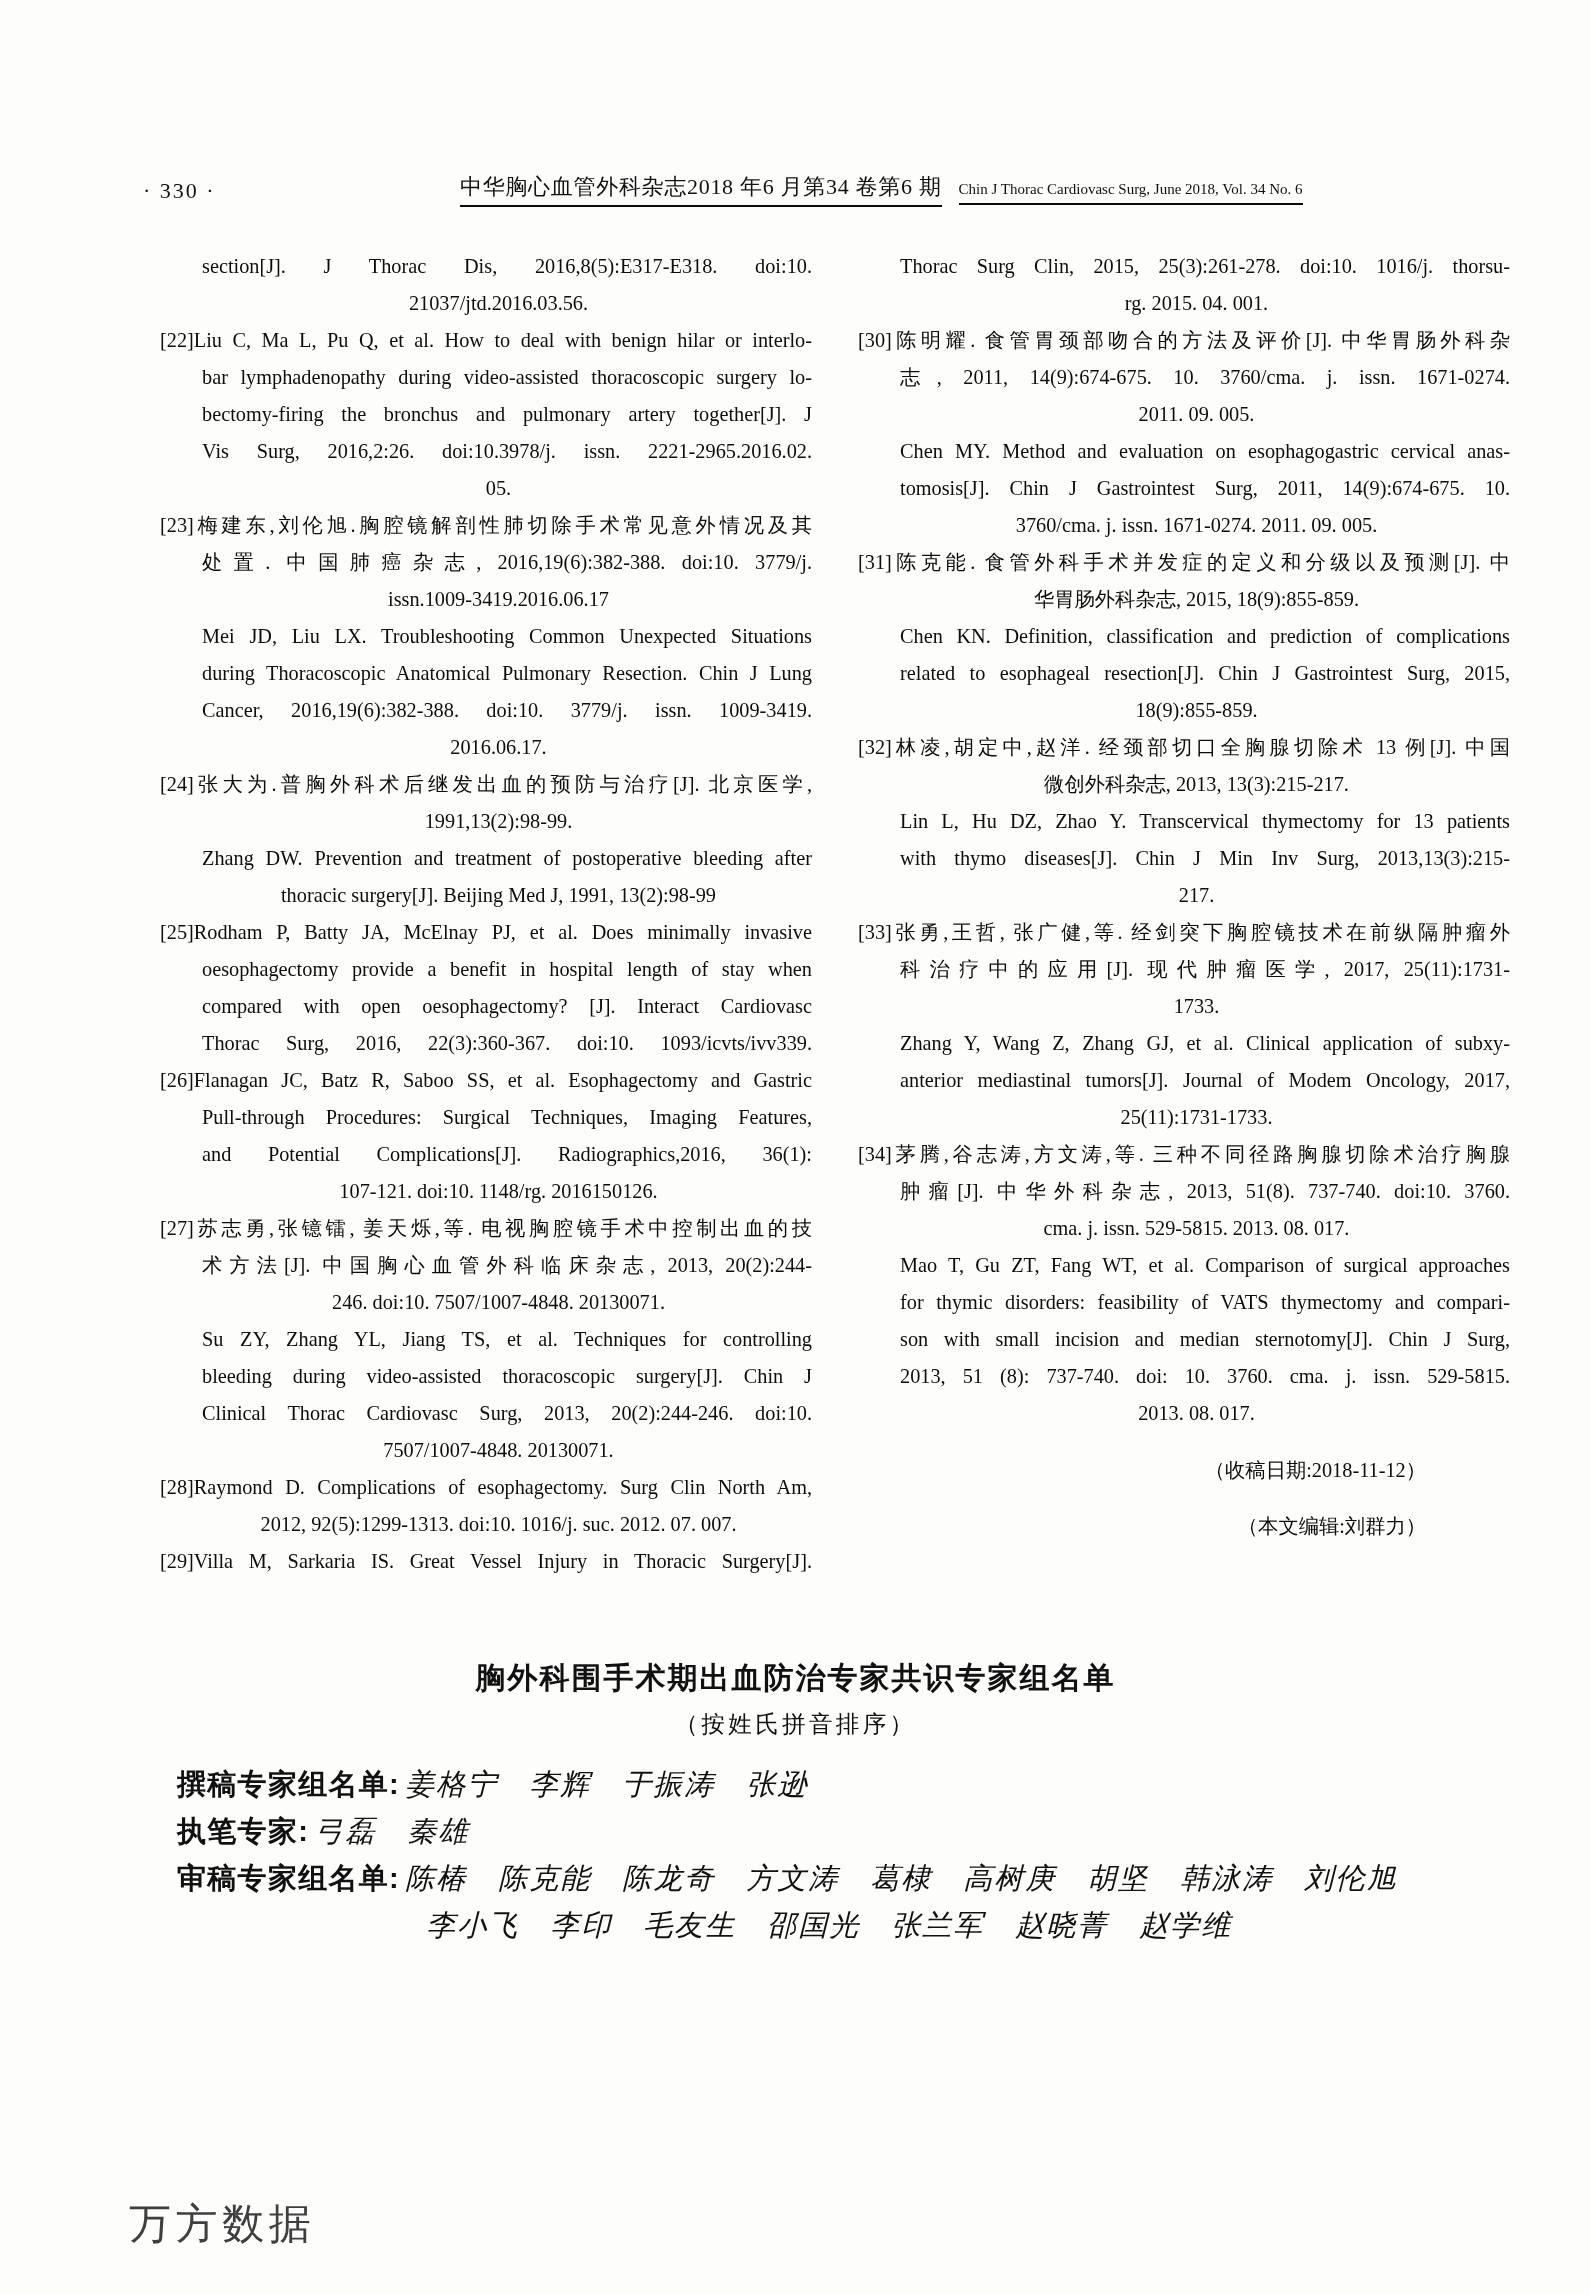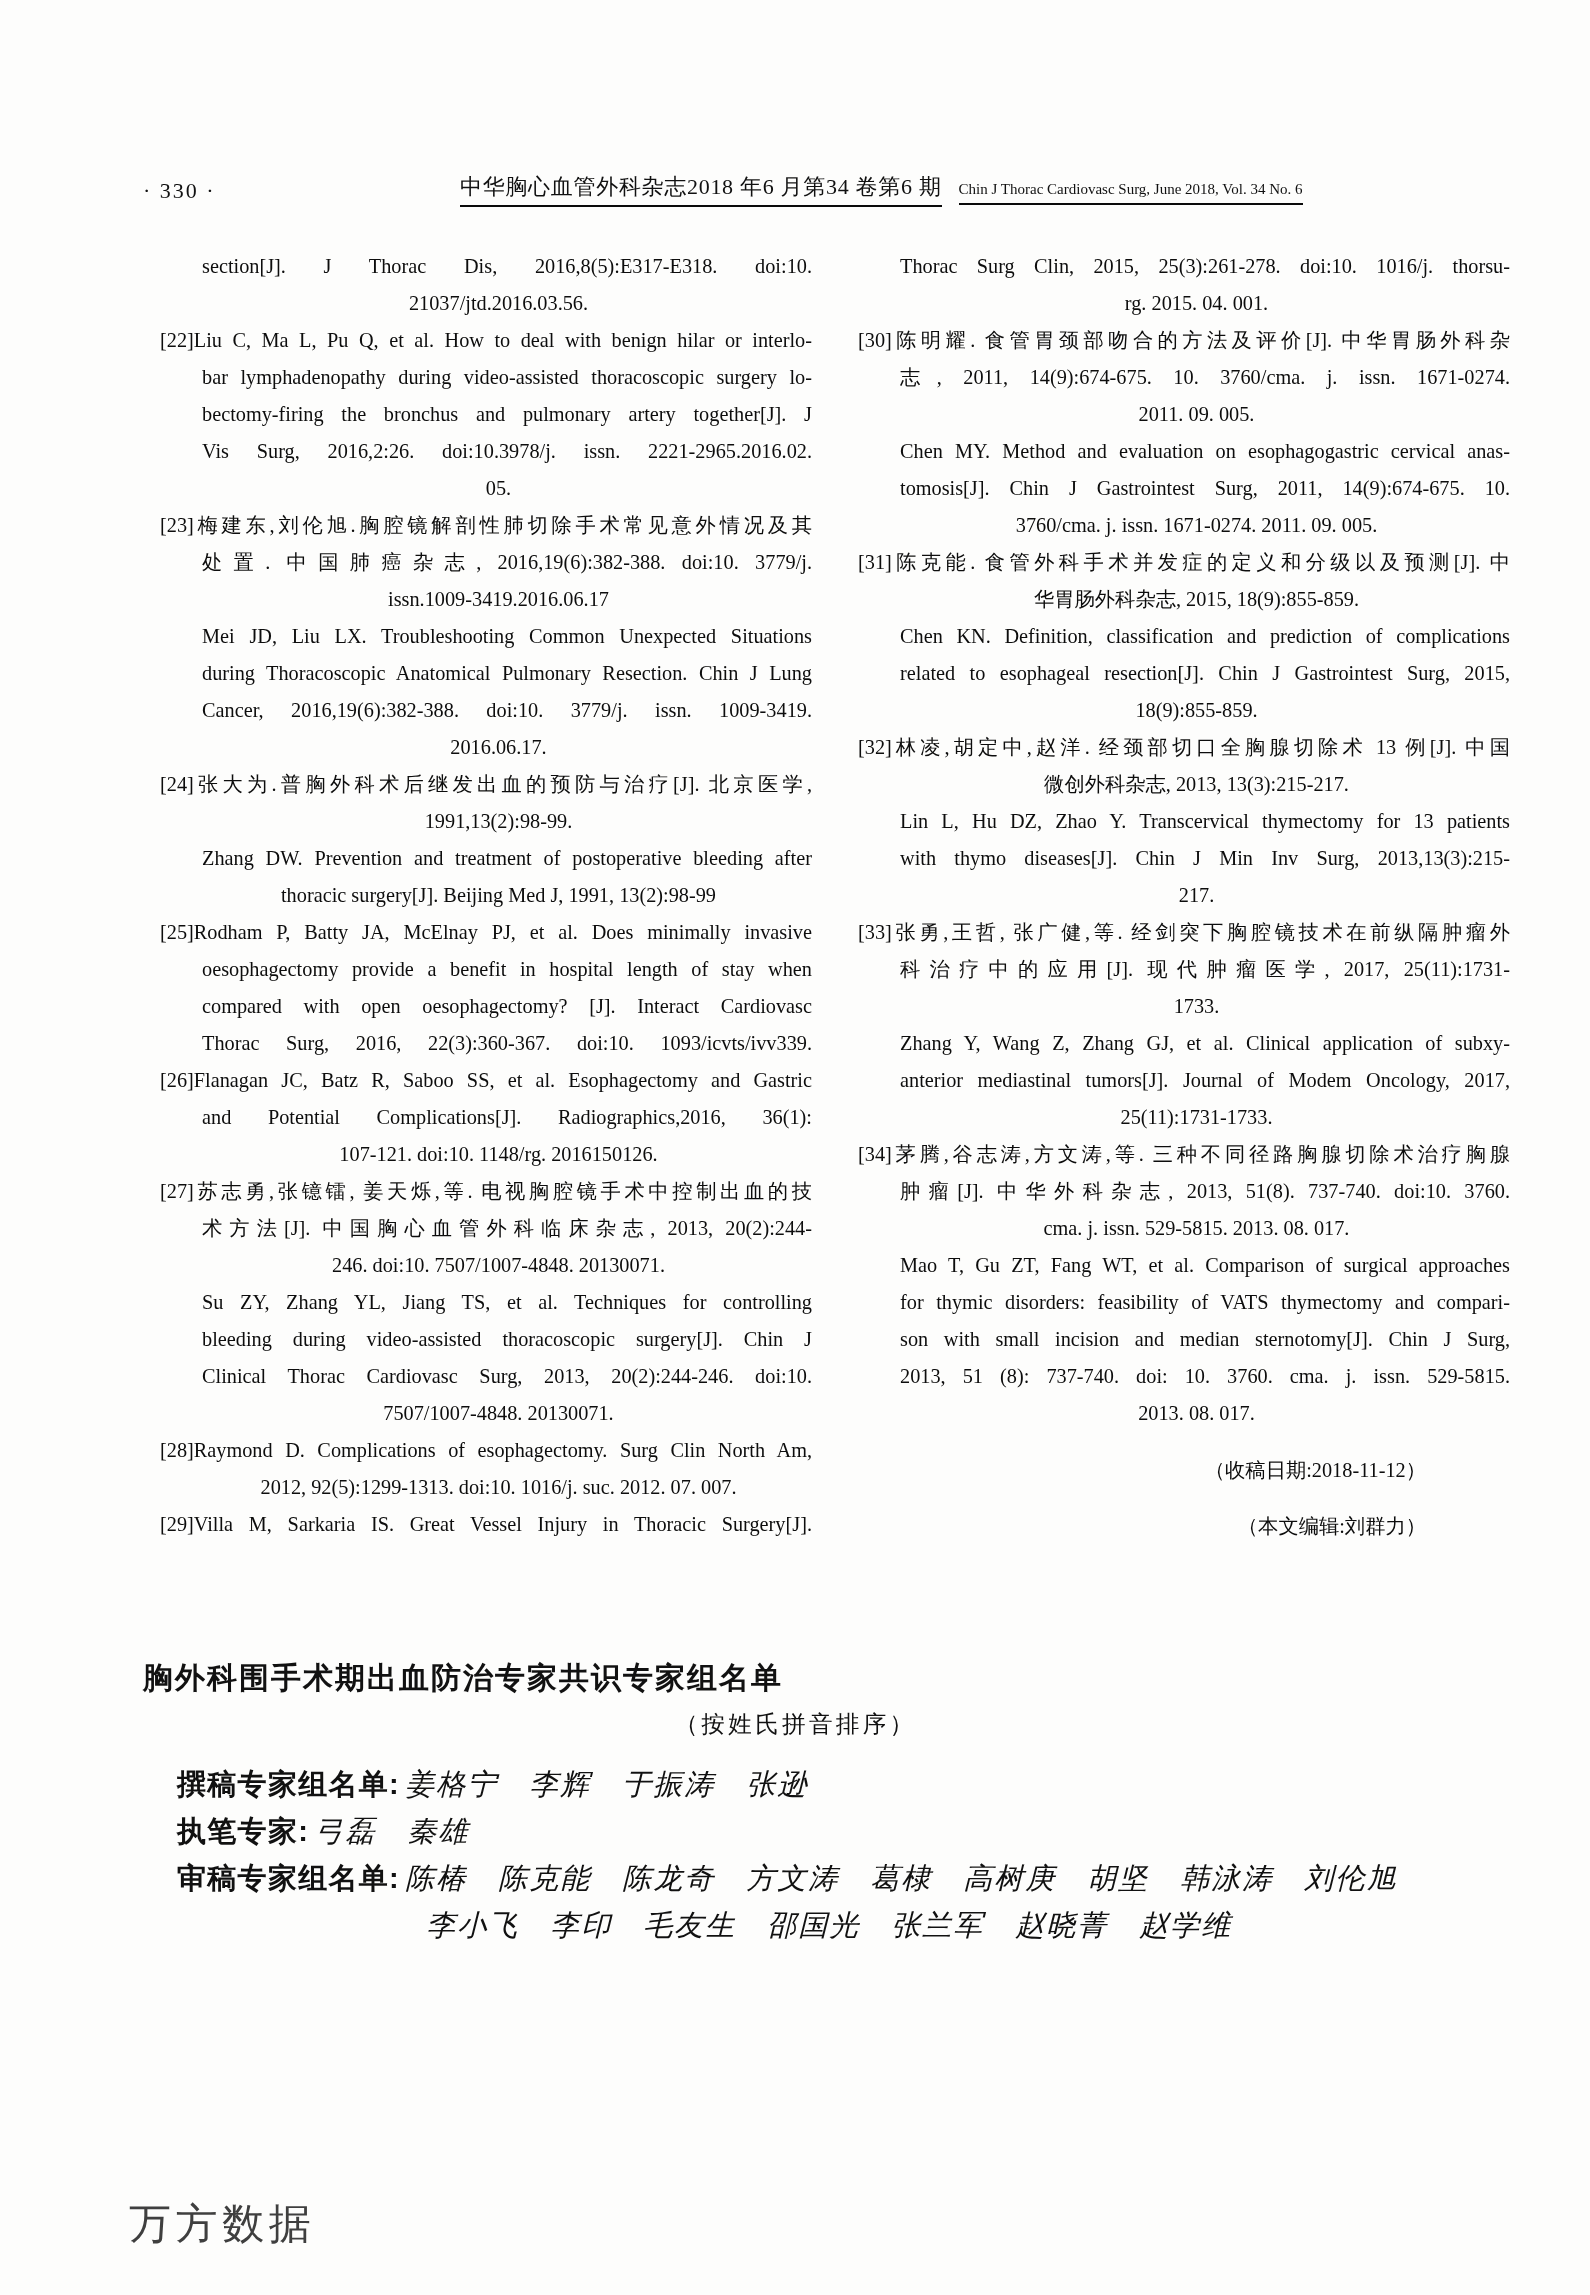--- a/index.html
+++ b/index.html
@@ -31,20 +31,21 @@
   .col-right{left:841px;}
   .line{min-height:37px;line-height:37px;overflow:hidden;}
   .cont{padding-left:42px;text-align:center;}
   .fill{text-align:justify;text-align-last:justify;margin-left:17px;}
   .rgt{text-align:right;padding-right:84px;}
   .gap{margin-top:19.7px;}
   .panel{
     position:absolute;left:143px;top:1661px;width:1305px;
   }
   .panel-title{
+    text-align:center;
     font-family:"Liberation Sans","DejaVu Sans",sans-serif;
     font-weight:bold;font-size:30px;line-height:34px;letter-spacing:2px;
   }
   .panel-subtitle{
     text-align:center;font-size:23.6px;margin-top:13px;letter-spacing:3.3px;
   }
   .expert-row{
     margin-top:17px;font-size:29px;line-height:30px;white-space:nowrap;margin-left:34px;
   }
   .expert-row.first{margin-top:29px;}
@@ -89,20 +90,21 @@
     <div class="line cont">2016.06.17.</div>
     <div class="line fill">[24]张大为.普胸外科术后继发出血的预防与治疗[J]. 北京医学,</div>
     <div class="line cont">1991,13(2):98-99.</div>
     <div class="line cont fill">Zhang DW. Prevention and treatment of postoperative bleeding after</div>
     <div class="line cont">thoracic surgery[J]. Beijing Med J, 1991, 13(2):98-99</div>
     <div class="line fill">[25]Rodham P, Batty JA, McElnay PJ, et al. Does minimally invasive</div>
     <div class="line cont fill">oesophagectomy provide a benefit in hospital length of stay when</div>
     <div class="line cont fill">compared with open oesophagectomy? [J]. Interact Cardiovasc</div>
     <div class="line cont fill">Thorac Surg, 2016, 22(3):360-367. doi:10. 1093/icvts/ivv339.</div>
     <div class="line fill">[26]Flanagan JC, Batz R, Saboo SS, et al. Esophagectomy and Gastric</div>
+    <div class="line cont fill">Pull-through Procedures: Surgical Techniques, Imaging Features,</div>
     <div class="line cont fill">and Potential Complications[J]. Radiographics,2016, 36(1):</div>
     <div class="line cont">107-121. doi:10. 1148/rg. 2016150126.</div>
     <div class="line fill">[27]苏志勇,张镱镭, 姜天烁,等. 电视胸腔镜手术中控制出血的技</div>
     <div class="line cont fill">术方法[J]. 中国胸心血管外科临床杂志, 2013, 20(2):244-</div>
     <div class="line cont">246. doi:10. 7507/1007-4848. 20130071.</div>
     <div class="line cont fill">Su ZY, Zhang YL, Jiang TS, et al. Techniques for controlling</div>
     <div class="line cont fill">bleeding during video-assisted thoracoscopic surgery[J]. Chin J</div>
     <div class="line cont fill">Clinical Thorac Cardiovasc Surg, 2013, 20(2):244-246. doi:10.</div>
     <div class="line cont">7507/1007-4848. 20130071.</div>
     <div class="line fill">[28]Raymond D. Complications of esophagectomy. Surg Clin North Am,</div>

